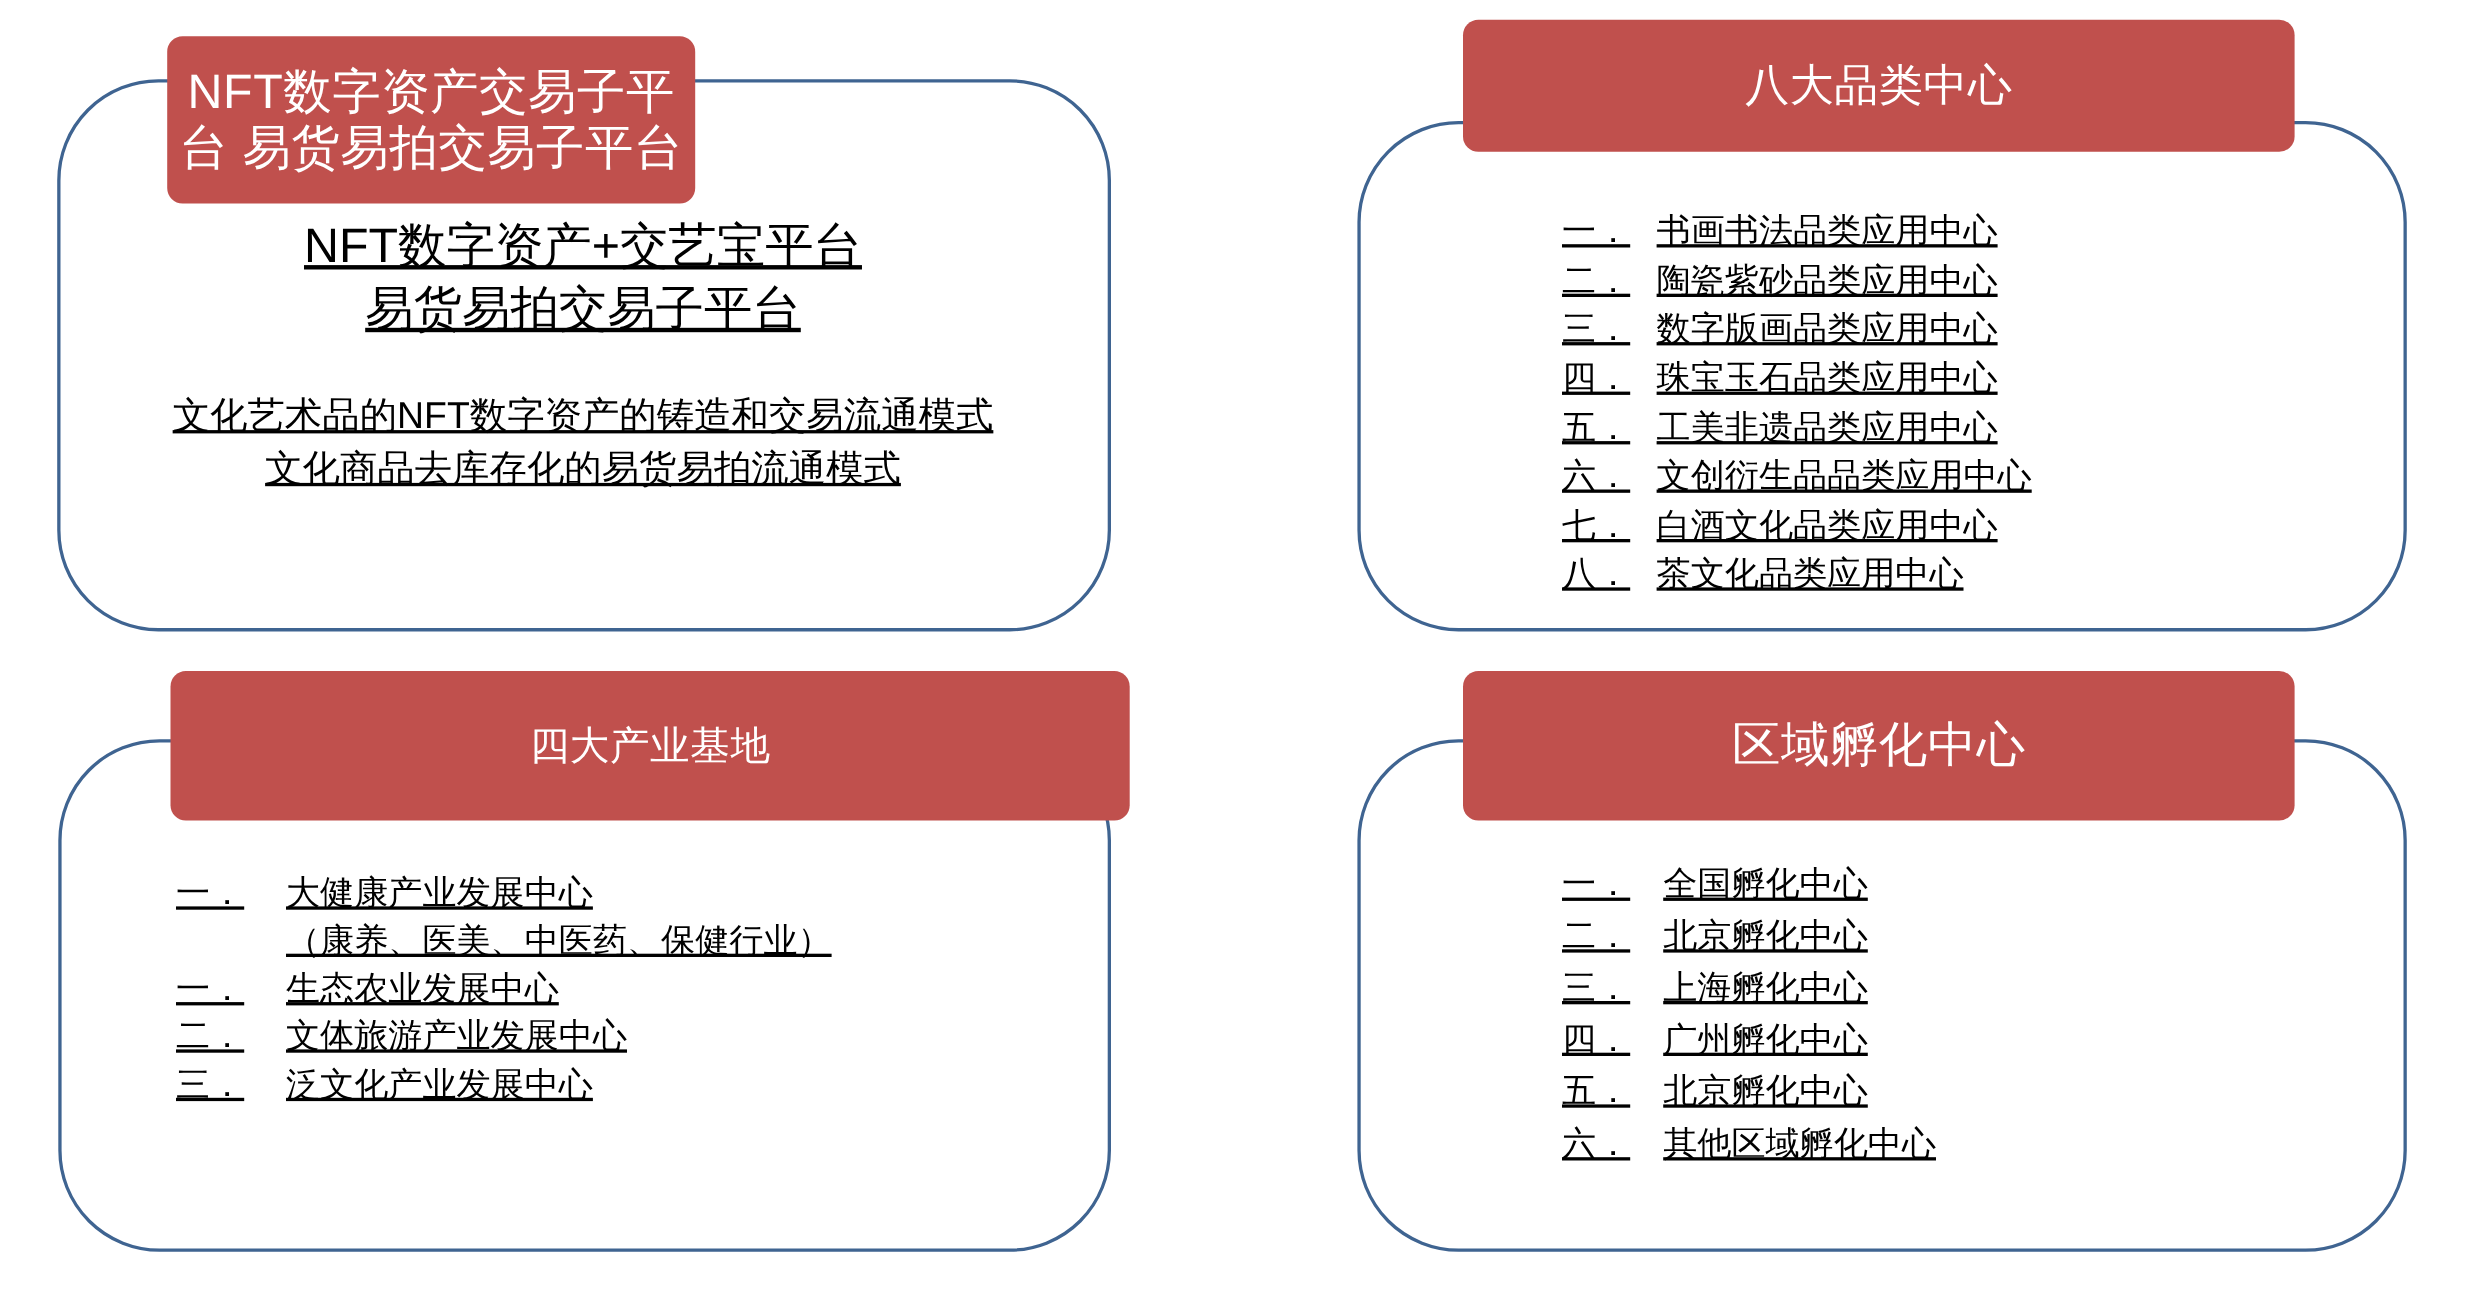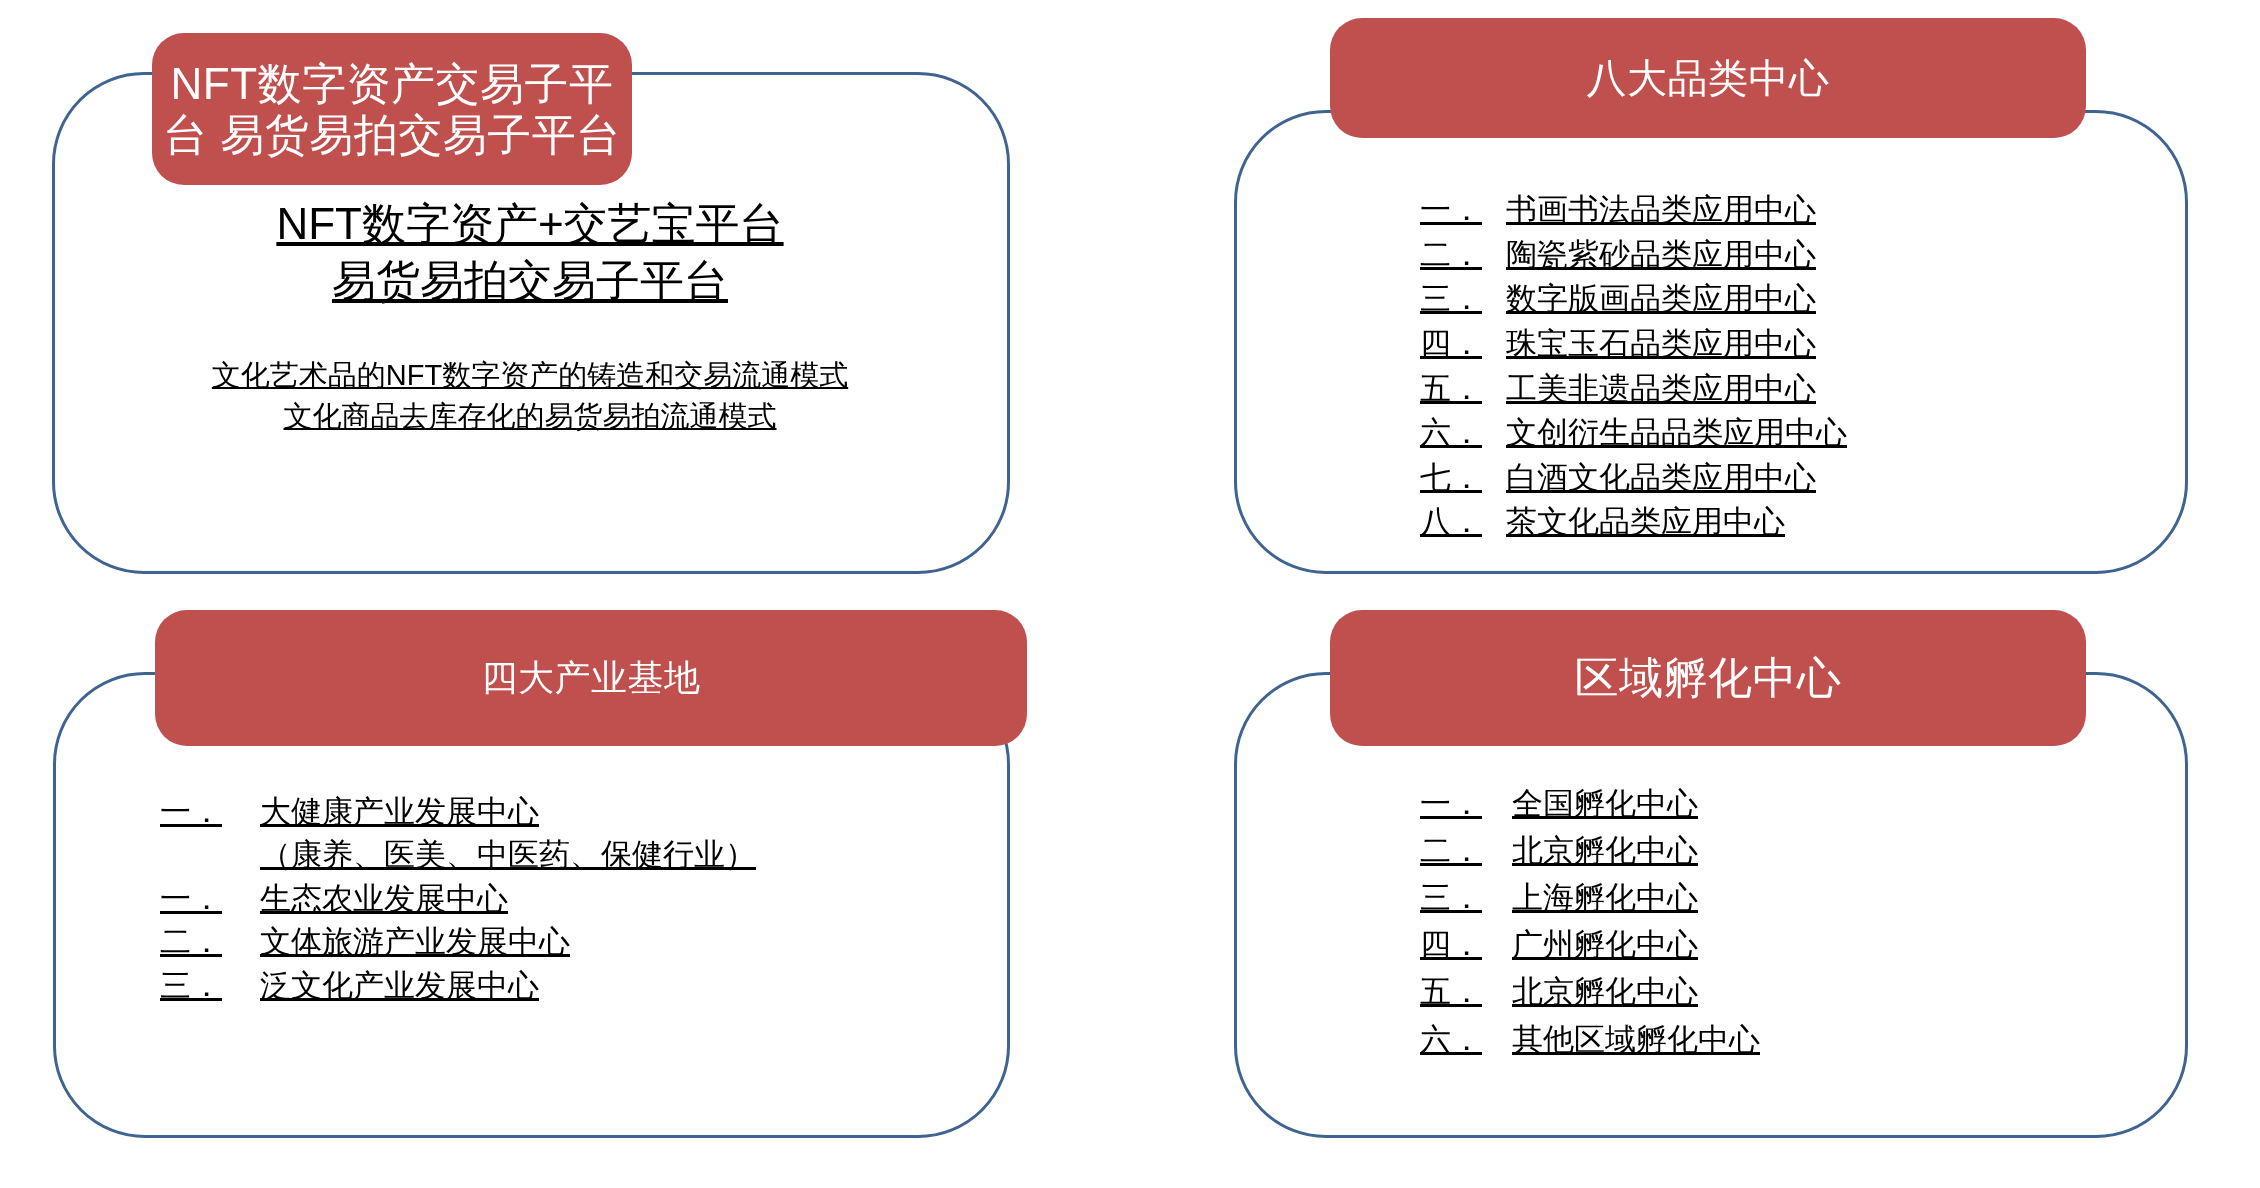--- a/index.html
+++ b/index.html
@@ -27,21 +27,21 @@
     position: absolute;
     box-sizing: border-box;
     border: 3px solid #3F6491;
     background: #ffffff;
     border-radius: 92px;
   }
   .card-header {
     position: absolute;
     box-sizing: border-box;
     background: #C0504D;
-    border-radius: 32px;
+    border-radius: 14px;
     color: #ffffff;
     display: flex;
     align-items: center;
     justify-content: center;
     text-align: center;
     line-height: 1.16;
     font-weight: 400;
     letter-spacing: 0.5px;
   }
   .card-content {
@@ -58,21 +58,21 @@
                   display: flex; flex-direction: column; align-items: center; }
   #card1-content .lead {
     text-align: center;
     font-size: 44px;
     line-height: 1.30;
     white-space: pre-line;
   }
   #card1-content .desc {
     margin-top: 46px;
     text-align: center;
-    font-size: 29px;
+    font-size: 34px;
     line-height: 1.40;
     white-space: pre-line;
   }
 
   
   #card2-body   { left: 1234px; top: 110px; width: 954px; height: 464px; }
   #card2-header { left: 1330px; top: 18px;  width: 756px; height: 120px; font-size: 40px; }
   #card2-content{ left: 1420px; top: 188px; width: 700px; }
 
   

